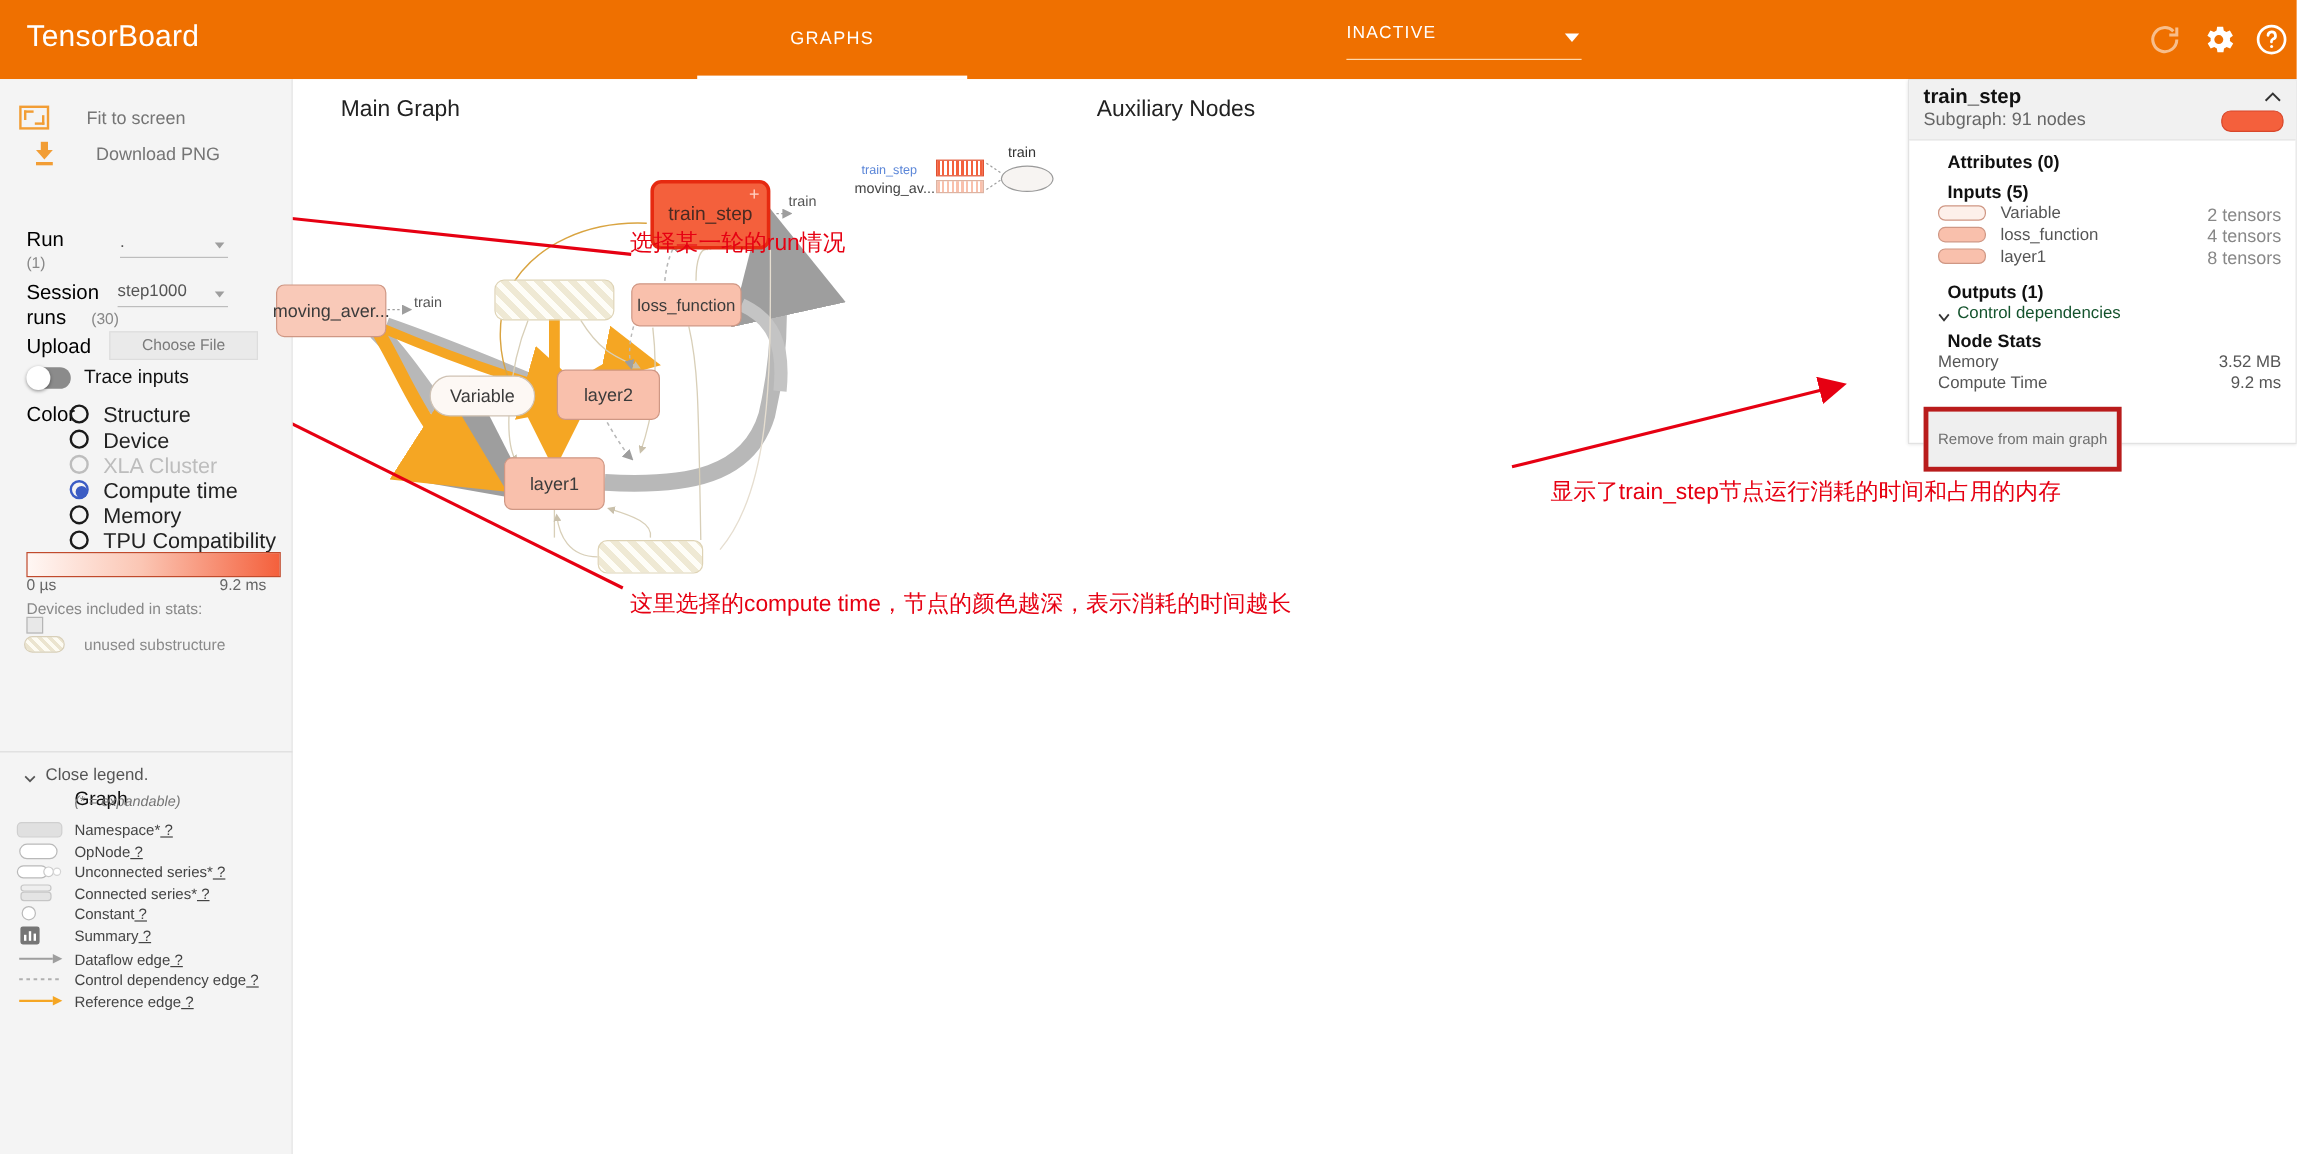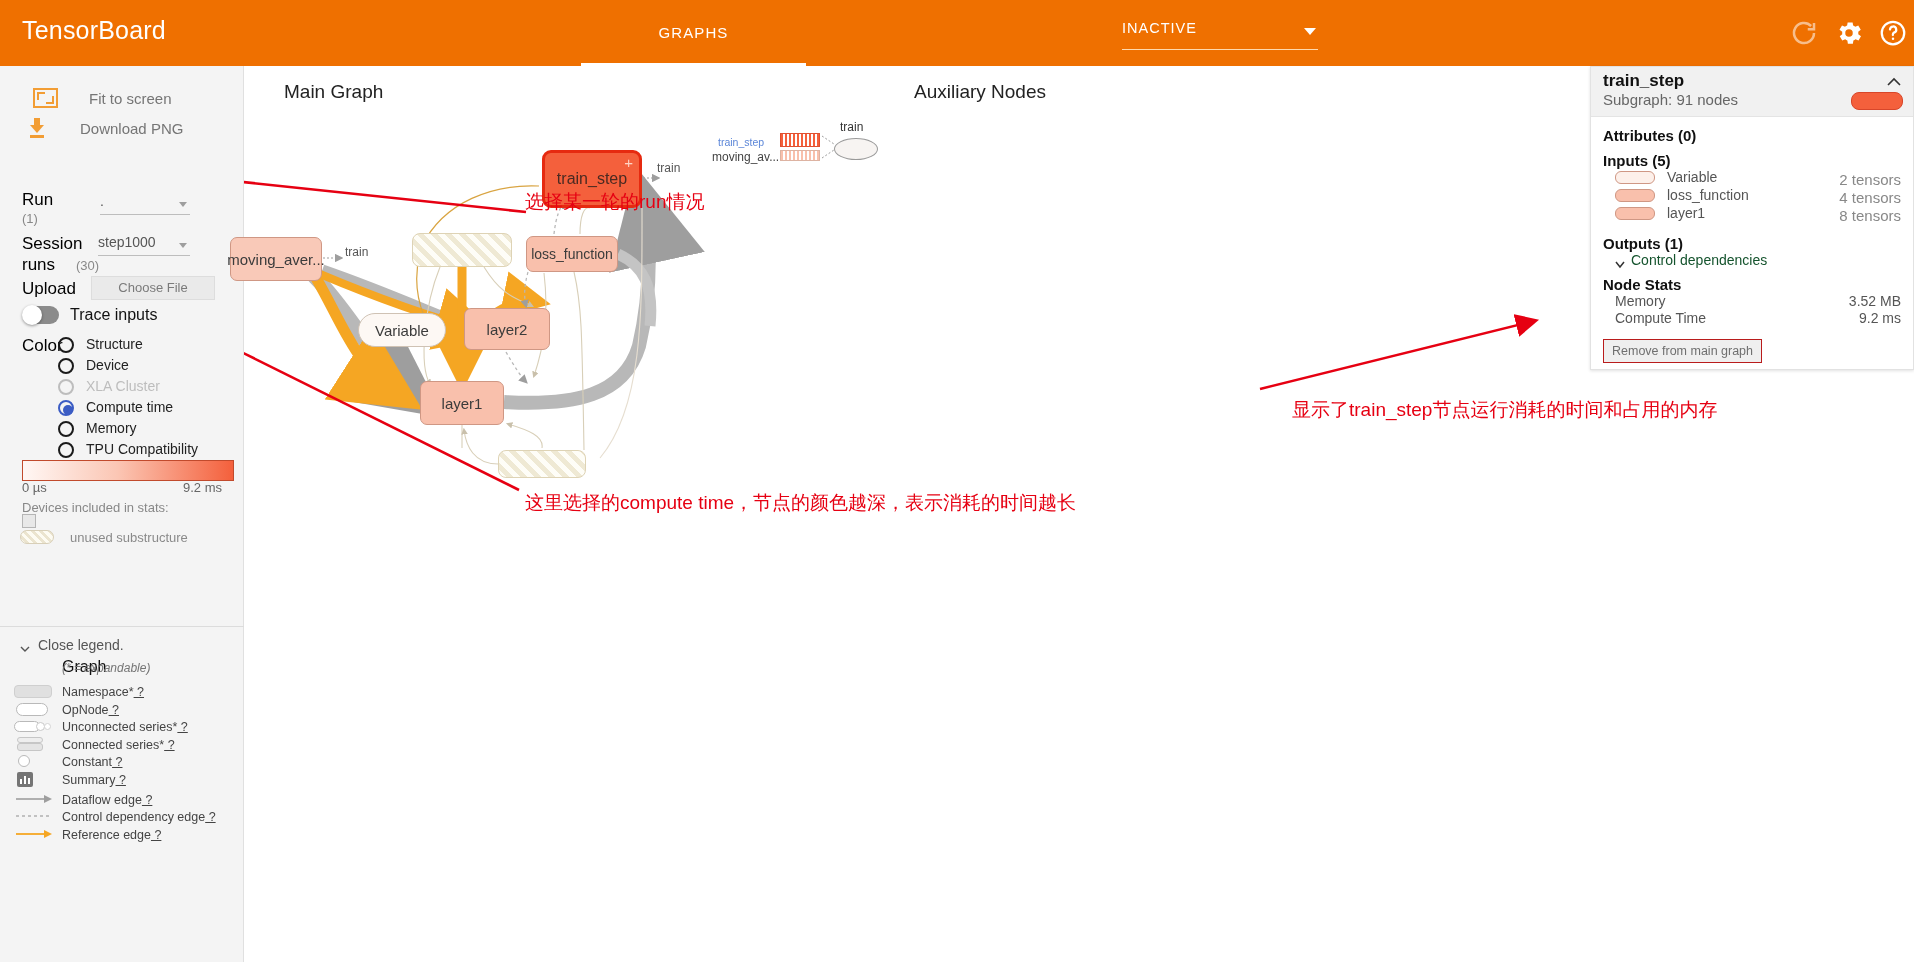--- a/index.html
+++ b/index.html
@@ -43,21 +43,21 @@
   #icon-reload { left: 1789px; opacity: .55; }
   #icon-settings { left: 1834px; }
   #icon-help { left: 1878px; }
 
   
   #sidebar {
     position: absolute; left: 0; top: 66px; width: 244px; height: 896px;
     background: #f4f4f4; border-right: 1px solid #e0e0e0;
   }
   .side-row { position: absolute; font-size: 15px; color: #757575; }
-  #fit-screen { left: 33px; top: 22px; width: 210px; height: 26px; cursor: pointer; }
+  #fit-screen { left: 16px; top: 22px; width: 210px; height: 26px; cursor: pointer; }
   #download-png { left: 24px; top: 52px; width: 210px; height: 26px; cursor: pointer; }
   .side-row .lbl { position: absolute; left: 56px; top: 2px; white-space: nowrap; }
 
   .icon-fit {
     position: absolute; left: 0; top: 0; width: 25px; height: 20px;
     border: 2px solid #f29d34;
   }
   .icon-fit:before, .icon-fit:after {
     content: ""; position: absolute; width: 6px; height: 6px;
   }
@@ -103,21 +103,21 @@
   .radio {
     position: absolute; left: 0; top: 1px; width: 16px; height: 16px;
     border: 2px solid #1a1a1a; border-radius: 50%;
   }
   .radio.dim { border-color: #bdbdbd; }
   .radio.sel { border-color: #3b5cc4; }
   .radio.sel:after {
     content: ""; position: absolute; left: 3px; top: 3px;
     width: 10px; height: 10px; border-radius: 50%; background: #3b5cc4;
   }
-  .radio-lbl { position: absolute; left: 28px; top: 0; font-size: 14px; color: #222; white-space: nowrap; }
+  .radio-lbl { position: absolute; left: 28px; top: 0; font-size: 18px; color: #222; white-space: nowrap; }
   .radio-lbl.dim { color: #bdbdbd; }
 
   #grad-bar {
     position: absolute; left: 22px; top: 394px; width: 212px; height: 21px;
     border: 1px solid #c14a2c;
     background: linear-gradient(to right, #fff7f4 0%, #fbc6b4 45%, #f4603c 100%);
   }
   #grad-min { position: absolute; left: 22px; top: 414px; font-size: 13px; color: #666; }
   #grad-max { position: absolute; left: 183px; top: 414px; font-size: 13px; color: #666; }
   #devices-label { position: absolute; left: 22px; top: 434px; font-size: 13px; color: #888; }
@@ -223,37 +223,37 @@
   }
   #info-head { position: relative; height: 50px; background: #f1f1f1; border-bottom: 1px solid #e4e4e4; }
   #info-title { position: absolute; left: 12px; top: 4px; font-size: 17px; font-weight: bold; color: #111; }
   #info-sub { position: absolute; left: 12px; top: 24px; font-size: 15px; color: #666; }
   #info-chevron { position: absolute; right: 12px; top: 6px; width: 14px; height: 10px; cursor: pointer; }
   #info-swatch {
     position: absolute; right: 10px; top: 25px; width: 52px; height: 18px;
     background: #f4603c; border: 1px solid #d8462a; border-radius: 8px;
   }
   #info-body { position: relative; padding: 8px 12px 0 12px; }
-  .info-h { font-size: 15px; font-weight: bold; color: #111; margin-top: 8px; }
+  .info-h { font-size: 15px; font-weight: bold; color: #111; margin-top: 8px; margin-left: 20px; }
   .io-row { position: relative; height: 18px; margin-left: 12px; }
   .io-chip {
     position: absolute; left: 0; top: 2px; width: 40px; height: 13px;
     border: 1px solid #cf9784; border-radius: 6px;
   }
   .io-name { position: absolute; left: 52px; top: 0; font-size: 14px; color: #555; }
   .io-cnt { position: absolute; right: 0; top: 2px; font-size: 15px; color: #888; text-align: center; }
   #ctrl-dep { margin-left: 12px; font-size: 14px; color: #14532d; position: relative; padding-left: 16px; cursor: pointer; }
   #ctrl-dep .chev { position: absolute; left: 0; top: 4px; width: 10px; height: 9px; }
   .stat-row { position: relative; height: 17px; }
   .stat-k { position: absolute; left: 12px; font-size: 14px; color: #555; }
   .stat-v { position: absolute; right: 0; font-size: 14px; color: #555; }
   #remove-btn {
     margin-top: 12px; margin-left: 0px; display: inline-block;
-    background: #efefef; border: 1px solid #b91c1c; color: #6f6f6f;
-    font-size: 12.5px; padding: 4px 8px; cursor: pointer;
+    background: #efefef; border: 4px solid #b91c1c; color: #6f6f6f;
+    font-size: 12.5px; padding: 16px 8px; cursor: pointer;
   }
 </style>
 </head>
 <body>
 
 <div id="app">
 
   <div id="header">
     <div id="brand">TensorBoard</div>
     <div id="tab-graphs" class="nav-tab">GRAPHS</div>

